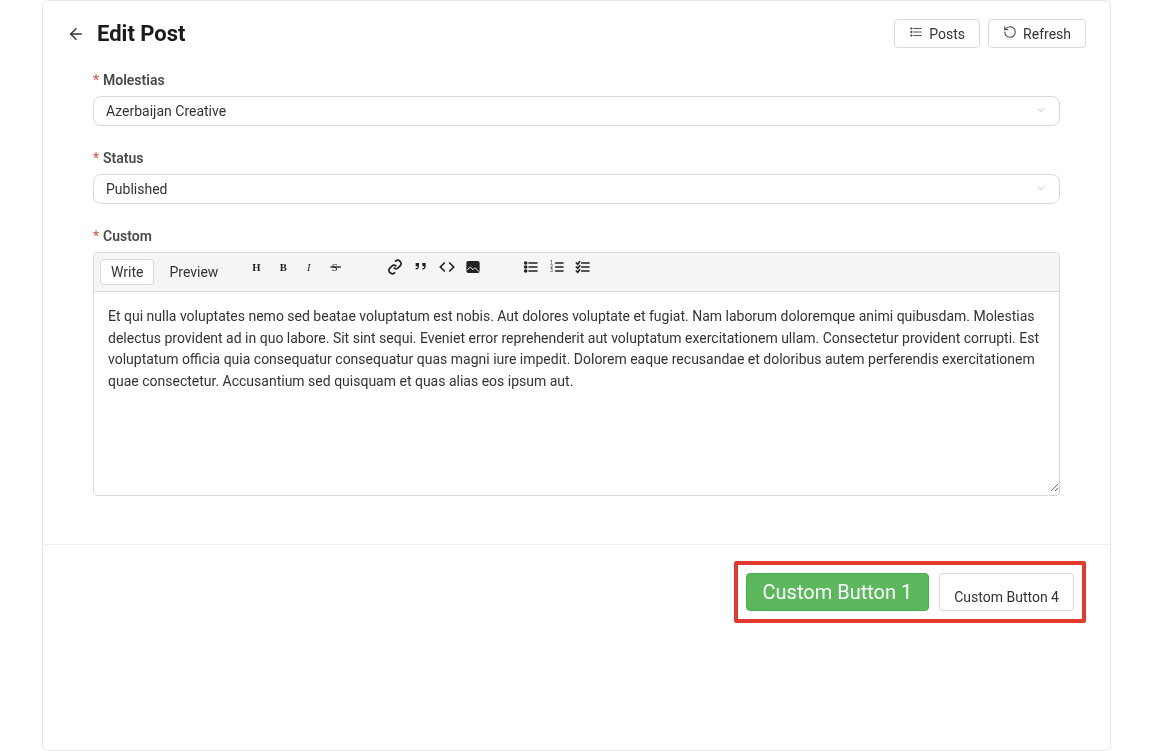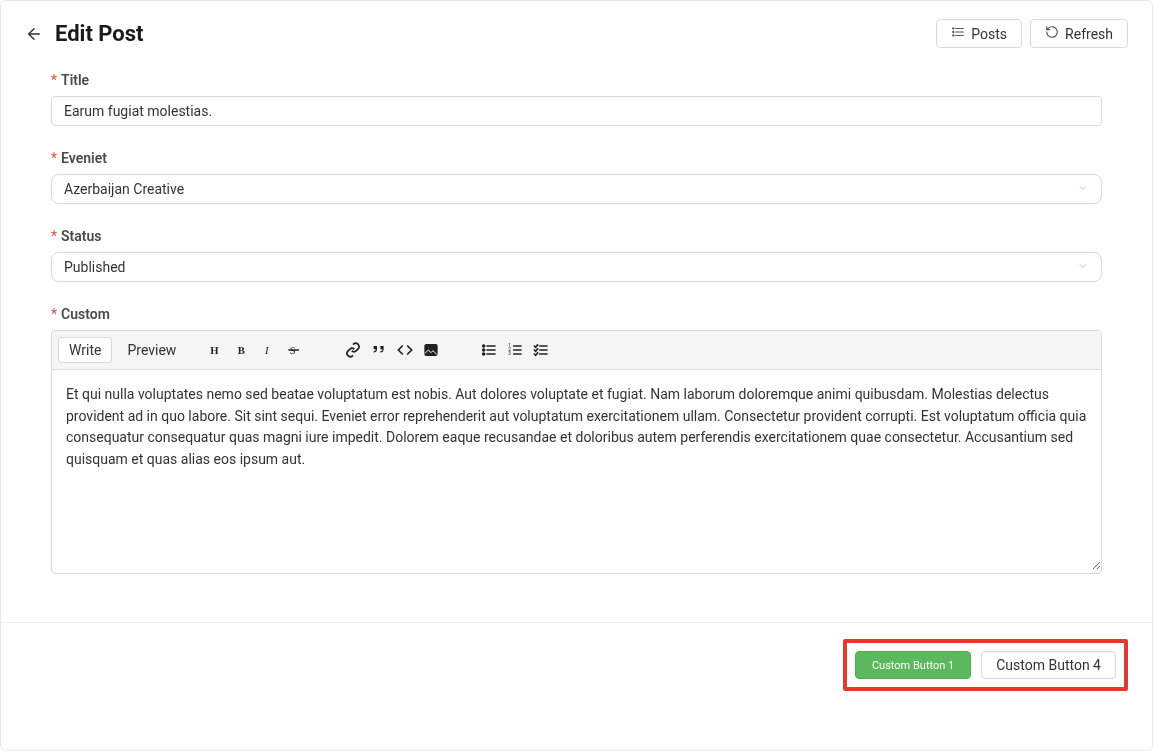--- a/index.html
+++ b/index.html
@@ -3,21 +3,21 @@
 <meta charset="utf-8">
 <style>
 * { box-sizing: border-box; margin: 0; padding: 0; }
 body {
   font-family: -apple-system, BlinkMacSystemFont, "Segoe UI", Roboto, "Helvetica Neue", Arial, sans-serif;
   background: #fff;
   color: #333;
   font-size: 14px;
 }
 .page {
-  width: 1153px;
+  width: 1069px;
   min-height: 751px;
   background: #fff;
   border: 1px solid #e8e8e8;
   border-radius: 6px;
   margin: 0 auto;
   position: relative;
 }
 .header {
   display: flex;
   align-items: center;
@@ -95,21 +95,21 @@
 .editor {
   border: 1px solid #d9d9d9;
   border-radius: 4px;
   overflow: hidden;
 }
 .editor-toolbar {
   background: #f5f5f5;
   border-bottom: 1px solid #d9d9d9;
   padding: 6px 6px;
   display: flex;
-  align-items: center;
+  align-items: flex-start;
   gap: 4px;
 }
 .tab-btn {
   border: 1px solid transparent;
   background: transparent;
   padding: 4px 10px;
   font-size: 14px;
   cursor: pointer;
   border-radius: 3px;
   font-family: inherit;
@@ -162,21 +162,21 @@
   display: flex;
   gap: 10px;
   border-radius: 2px;
 }
 .btn-primary {
   background: #5cb85c;
   border: 1px solid #4cae4c;
   color: #fff;
   padding: 6px 16px;
   border-radius: 4px;
-  font-size: 11px;
+  font-size: 20px;
   cursor: pointer;
   font-family: inherit;
 }
 .group-sep { width: 18px; }
 </style>
 </head>
 <body>
 
 <div class="page">
   <div class="header">
@@ -207,27 +207,23 @@
               <path d="M3 12a9 9 0 1 0 3-6.7L3 8"></path>
               <polyline points="3 3 3 8 8 8"></polyline>
             </svg>
         </span>
         <span>Refresh</span>
       </button>
     </div>
   </div>
 
   <div class="form-body">
+
     <div class="field">
-      <label class="field-label"><span class="required">*</span><span>Title</span></label>
-      <input class="input" type="text" value="Earum fugiat molestias." style="">
-    </div>
-
-    <div class="field">
-      <label class="field-label"><span class="required">*</span><span>Eveniet</span></label>
+      <label class="field-label"><span class="required">*</span><span>Molestias</span></label>
       <div class="select">
         <span>Azerbaijan Creative</span>
         <span class="select-arrow">
           <svg width="12" height="12" viewBox="0 0 24 24" fill="none" stroke="#bbb" stroke-width="2">
               <polyline points="6 9 12 15 18 9"></polyline>
             </svg>
         </span>
       </div>
     </div>
 

